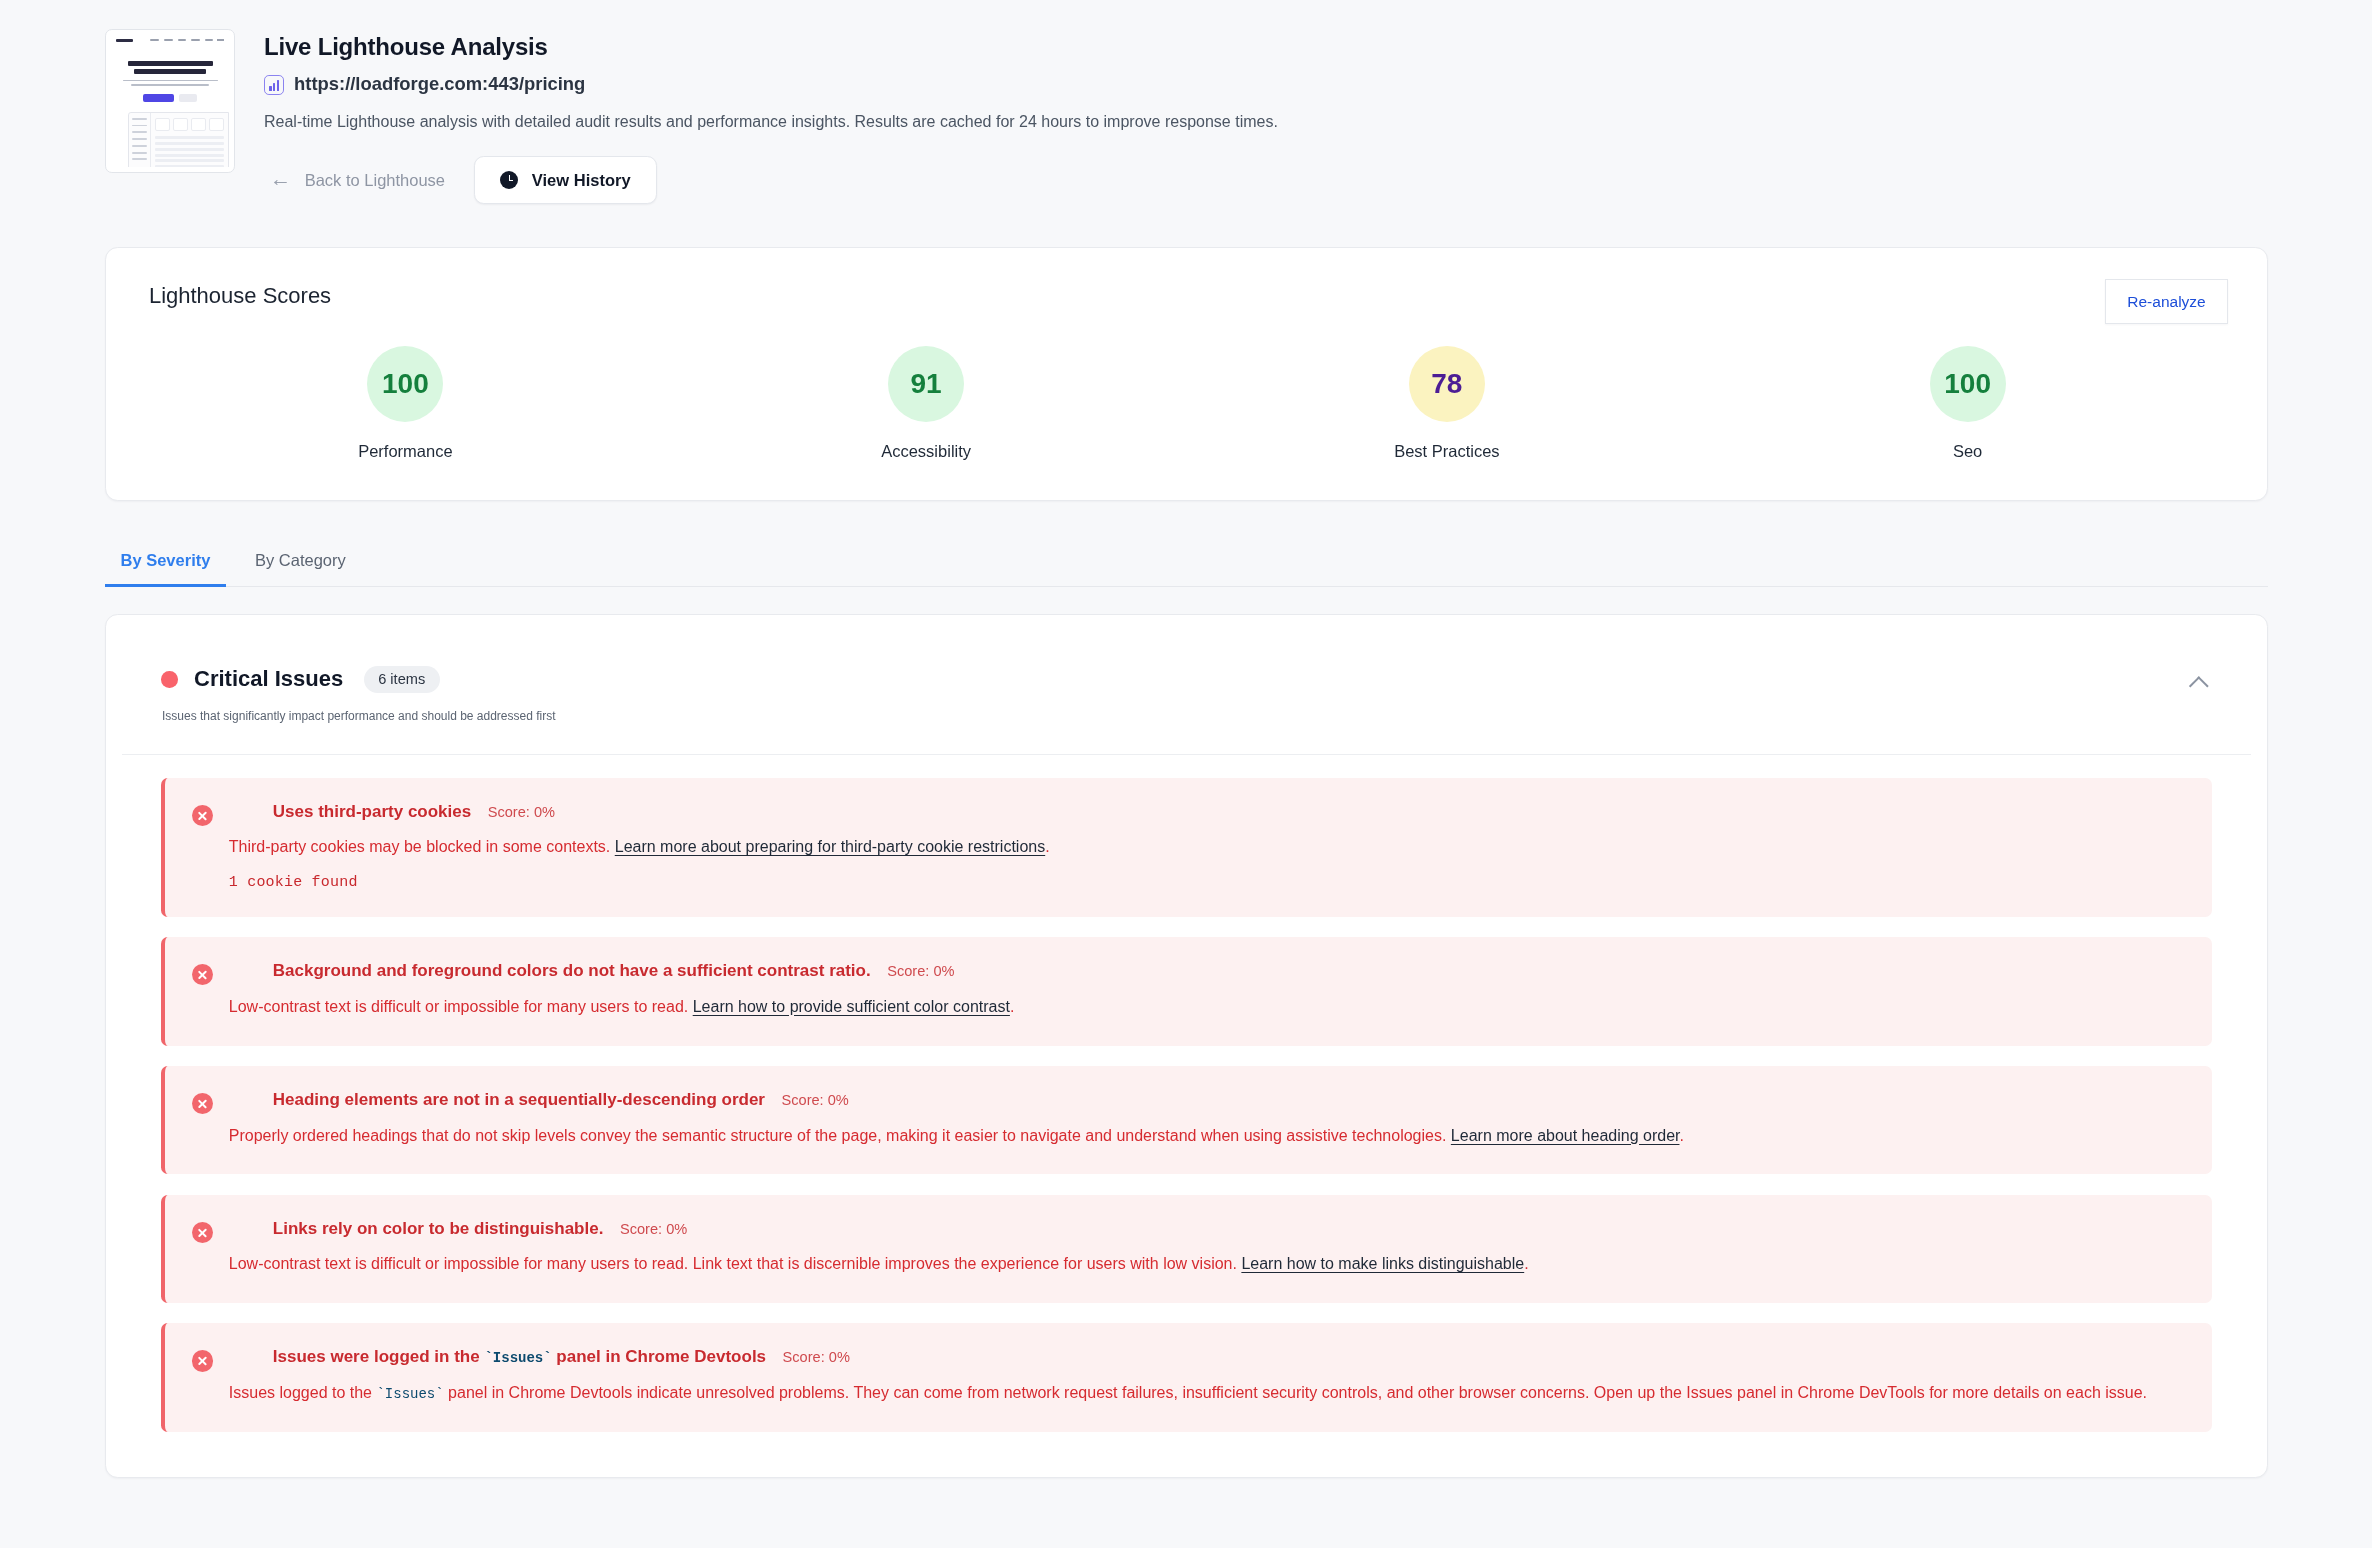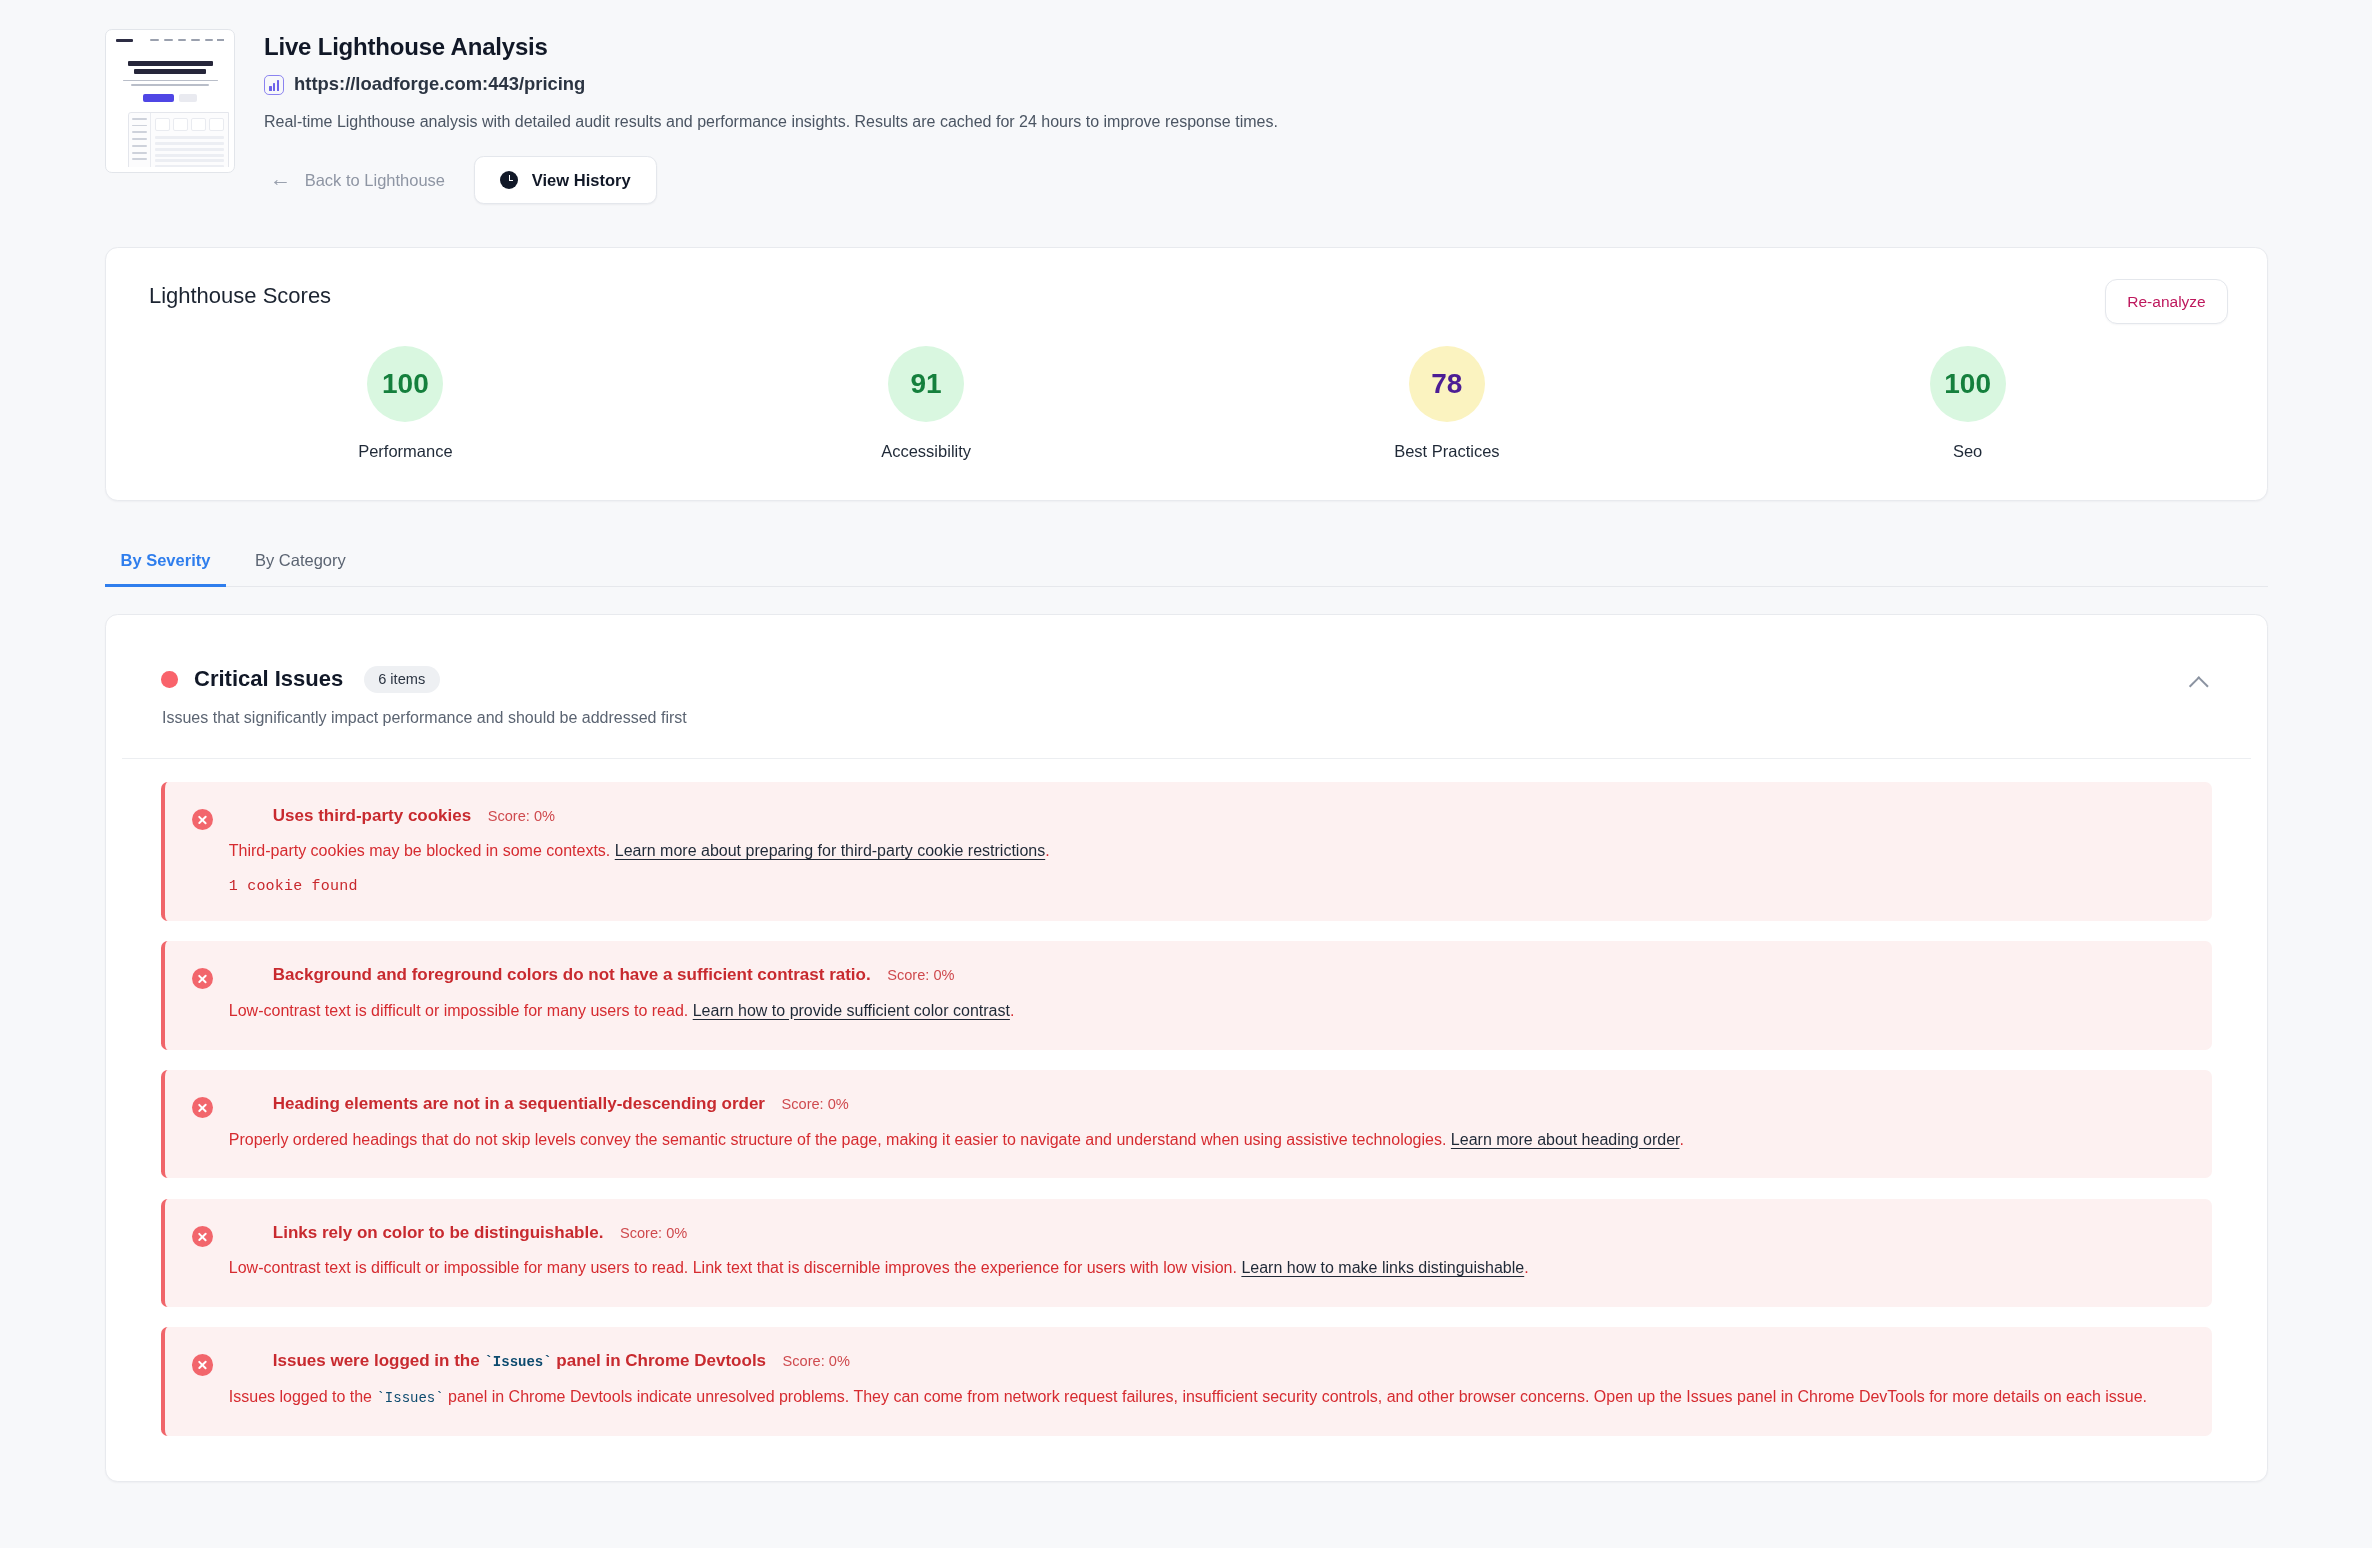--- a/index.html
+++ b/index.html
@@ -82,22 +82,22 @@
   
   .card {
     margin: 43px 105px 0 105px; background:#fff;
     border:1px solid #e8eaee; border-radius: 12.6px;
     box-shadow: 0 1px 1.9px rgba(16,24,40,.04);
   }
   .scores-card { padding: 35px 39px 39px 39px; position: relative; }
   .scores-title { font-size: 22px; font-weight: 400; color:#1c2431; padding-left: 3.9px; }
   .btn-reanalyze {
     position:absolute; right:39px; top:31px;
-    background:#fff; border:1px solid #e4e7ec; border-radius:12px;
-    padding: 12.6px 21.3px; font-size:15.5px; color:#be185d; cursor:pointer;
+    background:#fff; border:1px solid #e4e7ec; border-radius:0;
+    padding: 12.6px 21.3px; font-size:15.5px; color:#1d4ed8; cursor:pointer;
     font-family:"Liberation Sans", sans-serif;
     box-shadow: 0 1px 1.9px rgba(16,24,40,.04);
   }
   .scores-grid { display:flex; margin-top: 37px; }
   .score-item { flex:1; display:flex; flex-direction:column; align-items:center; }
   .score-circle {
     width: 76px; height: 76px; border-radius: 50%;
     display:flex; align-items:center; justify-content:center;
     font-size: 28px; font-weight: 700;
   }
@@ -117,21 +117,21 @@
   
   .issues-card { margin-top: 27px; padding: 16px; overflow:hidden; }
   .sec-head { padding: 35px 39px 31px 39px; border-bottom: 1px solid #eceef1; position:relative; }
   .sec-title-row { display:flex; align-items:center; gap: 16.5px; }
   .dot-critical { width: 16.5px; height:16.5px; border-radius:50%; background:#f9636b; flex:0 0 16.5px; }
   .sec-title { font-size: 22px; font-weight: 600; color:#111827; }
   .badge {
     background:#eef0f3; color:#2b3442; border-radius: 969px;
     padding: 5.8px 14.6px; font-size: 14.6px; margin-left: 3.9px;
   }
-  .sec-desc { margin-top: 15.5px; font-size: 16px; color:#5b6472; padding-left: 1px; }
+  .sec-desc { margin-top: 15.5px; font-size: 12px; color:#5b6472; padding-left: 1px; }
   .chevron-up {
     position:absolute; right: 43px; top: 43px; width:17.5px; height:17.5px; cursor:pointer;
   }
   .chevron-up::before {
     content:""; position:absolute; left:1px; top:5.8px; width:11.6px; height:11.6px;
     border-left: 2.5px solid #8b93a1; border-top: 2.5px solid #8b93a1;
     transform: rotate(45deg);
   }
   .issues-list { padding: 23px 39px 29px 39px; display:flex; flex-direction:column; gap: 20.4px; }
   .issue {

